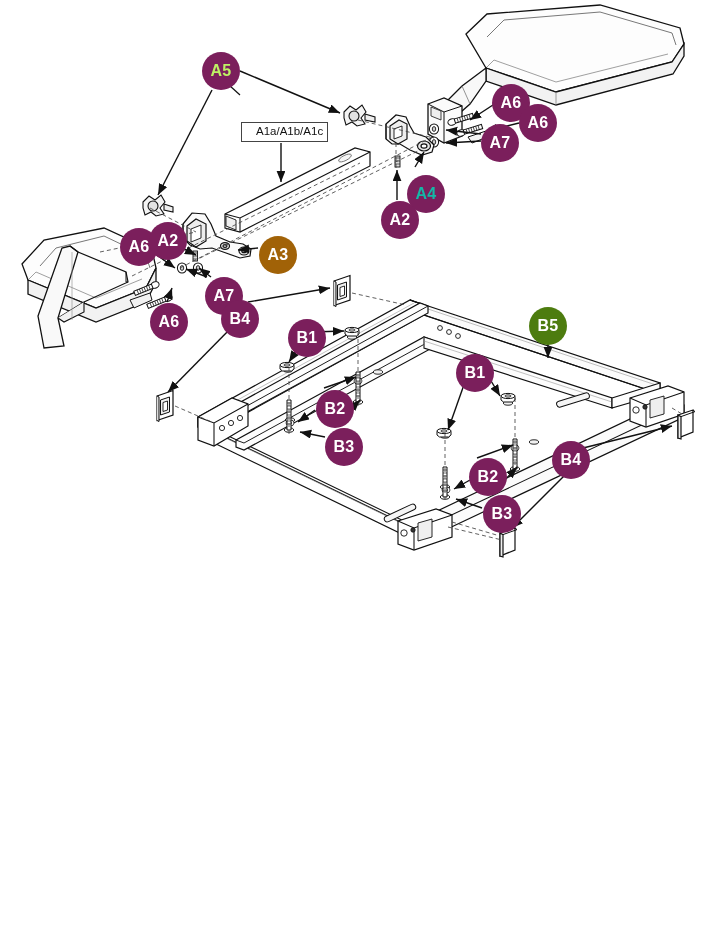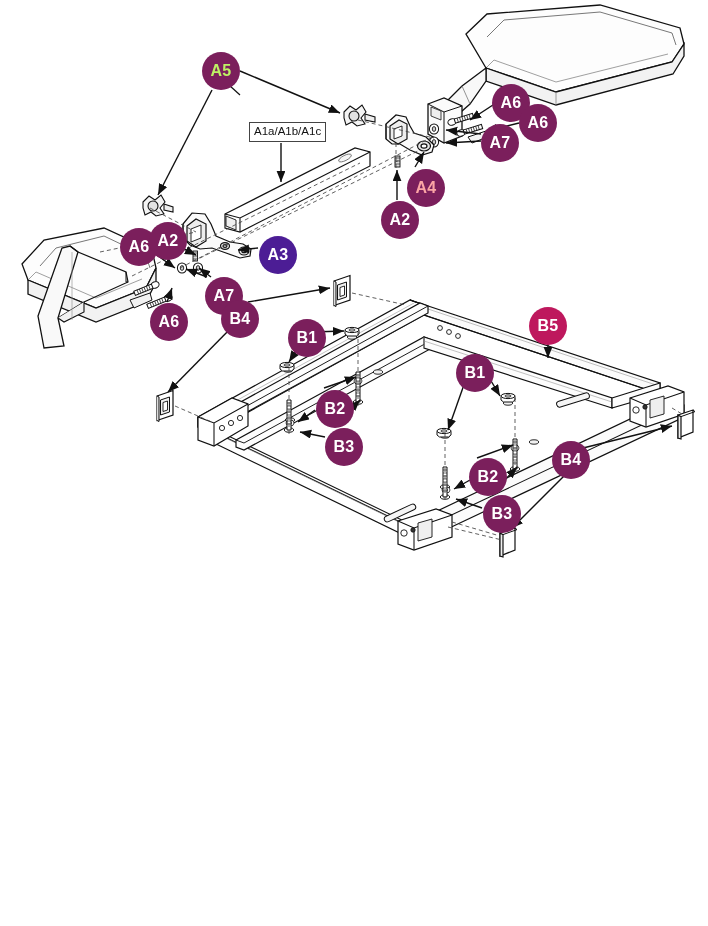--- a/index.html
+++ b/index.html
@@ -42,25 +42,24 @@
     box-sizing: border-box;
     user-select: none;
   }
   .partbox {
     position: absolute;
     border: 1.3px solid #444;
     background: #ffffff;
     color: #111;
     font-family: "Liberation Sans", sans-serif;
     font-size: 11.5px;
-    padding: 2px 4px 3px 4px;
+    padding: 2px 4px 3px 14px;
     white-space: nowrap;
     box-sizing: border-box;
     line-height: 1.1;
-    margin-left: 8px;
   }
 </style>
 </head>
 <body>
 
 <div id="canvas">
 
   <svg id="artwork" viewBox="0 0 708 926" xmlns="http://www.w3.org/2000/svg">
 
     <defs>
@@ -442,31 +441,31 @@
 
   </svg>
 
   <div class="partbox" style="left:241px; top:122px;">A1a/A1b/A1c</div>
 
   <div id="callout-layer">
       <div class="callout" style="left: 202px; top: 52px; background: rgb(123, 31, 92); color: #bef264;">A5</div>
       <div class="callout" style="left: 492px; top: 84px; background: rgb(123, 31, 92); color: rgb(255, 255, 255);">A6</div>
       <div class="callout" style="left: 519px; top: 104px; background: rgb(123, 31, 92); color: rgb(255, 255, 255);">A6</div>
       <div class="callout" style="left: 481px; top: 124px; background: rgb(123, 31, 92); color: rgb(255, 255, 255);">A7</div>
-      <div class="callout" style="left: 407px; top: 169px; background: rgb(123, 31, 92); color: #fca5a5;">A4</div>
+      <div class="callout" style="left: 407px; top: 175px; background: rgb(123, 31, 92); color: #14b8a6;">A4</div>
       <div class="callout" style="left: 381px; top: 201px; background: rgb(123, 31, 92); color: rgb(255, 255, 255);">A2</div>
       <div class="callout" style="left: 120px; top: 228px; background: rgb(123, 31, 92); color: rgb(255, 255, 255);">A6</div>
       <div class="callout" style="left: 149px; top: 222px; background: rgb(123, 31, 92); color: rgb(255, 255, 255);">A2</div>
-      <div class="callout" style="left: 259px; top: 236px; background: #4c1d95; color: rgb(255, 255, 255);">A3</div>
+      <div class="callout" style="left: 259px; top: 236px; background: #a16207; color: rgb(255, 255, 255);">A3</div>
       <div class="callout" style="left: 205px; top: 277px; background: rgb(123, 31, 92); color: rgb(255, 255, 255);">A7</div>
       <div class="callout" style="left: 150px; top: 303px; background: rgb(123, 31, 92); color: rgb(255, 255, 255);">A6</div>
       <div class="callout" style="left: 221px; top: 300px; background: rgb(123, 31, 92); color: rgb(255, 255, 255);">B4</div>
       <div class="callout" style="left: 288px; top: 319px; background: rgb(123, 31, 92); color: rgb(255, 255, 255);">B1</div>
       <div class="callout" style="left: 316px; top: 390px; background: rgb(123, 31, 92); color: rgb(255, 255, 255);">B2</div>
       <div class="callout" style="left: 325px; top: 428px; background: rgb(123, 31, 92); color: rgb(255, 255, 255);">B3</div>
       <div class="callout" style="left: 456px; top: 354px; background: rgb(123, 31, 92); color: rgb(255, 255, 255);">B1</div>
-      <div class="callout" style="left: 529px; top: 307px; background: #be185d; color: rgb(255, 255, 255);">B5</div>
+      <div class="callout" style="left: 529px; top: 307px; background: #4d7c0f; color: rgb(255, 255, 255);">B5</div>
       <div class="callout" style="left: 469px; top: 458px; background: rgb(123, 31, 92); color: rgb(255, 255, 255);">B2</div>
       <div class="callout" style="left: 483px; top: 495px; background: rgb(123, 31, 92); color: rgb(255, 255, 255);">B3</div>
       <div class="callout" style="left: 552px; top: 441px; background: rgb(123, 31, 92); color: rgb(255, 255, 255);">B4</div>
     </div>
 
 </div>
 
 </body></html>

